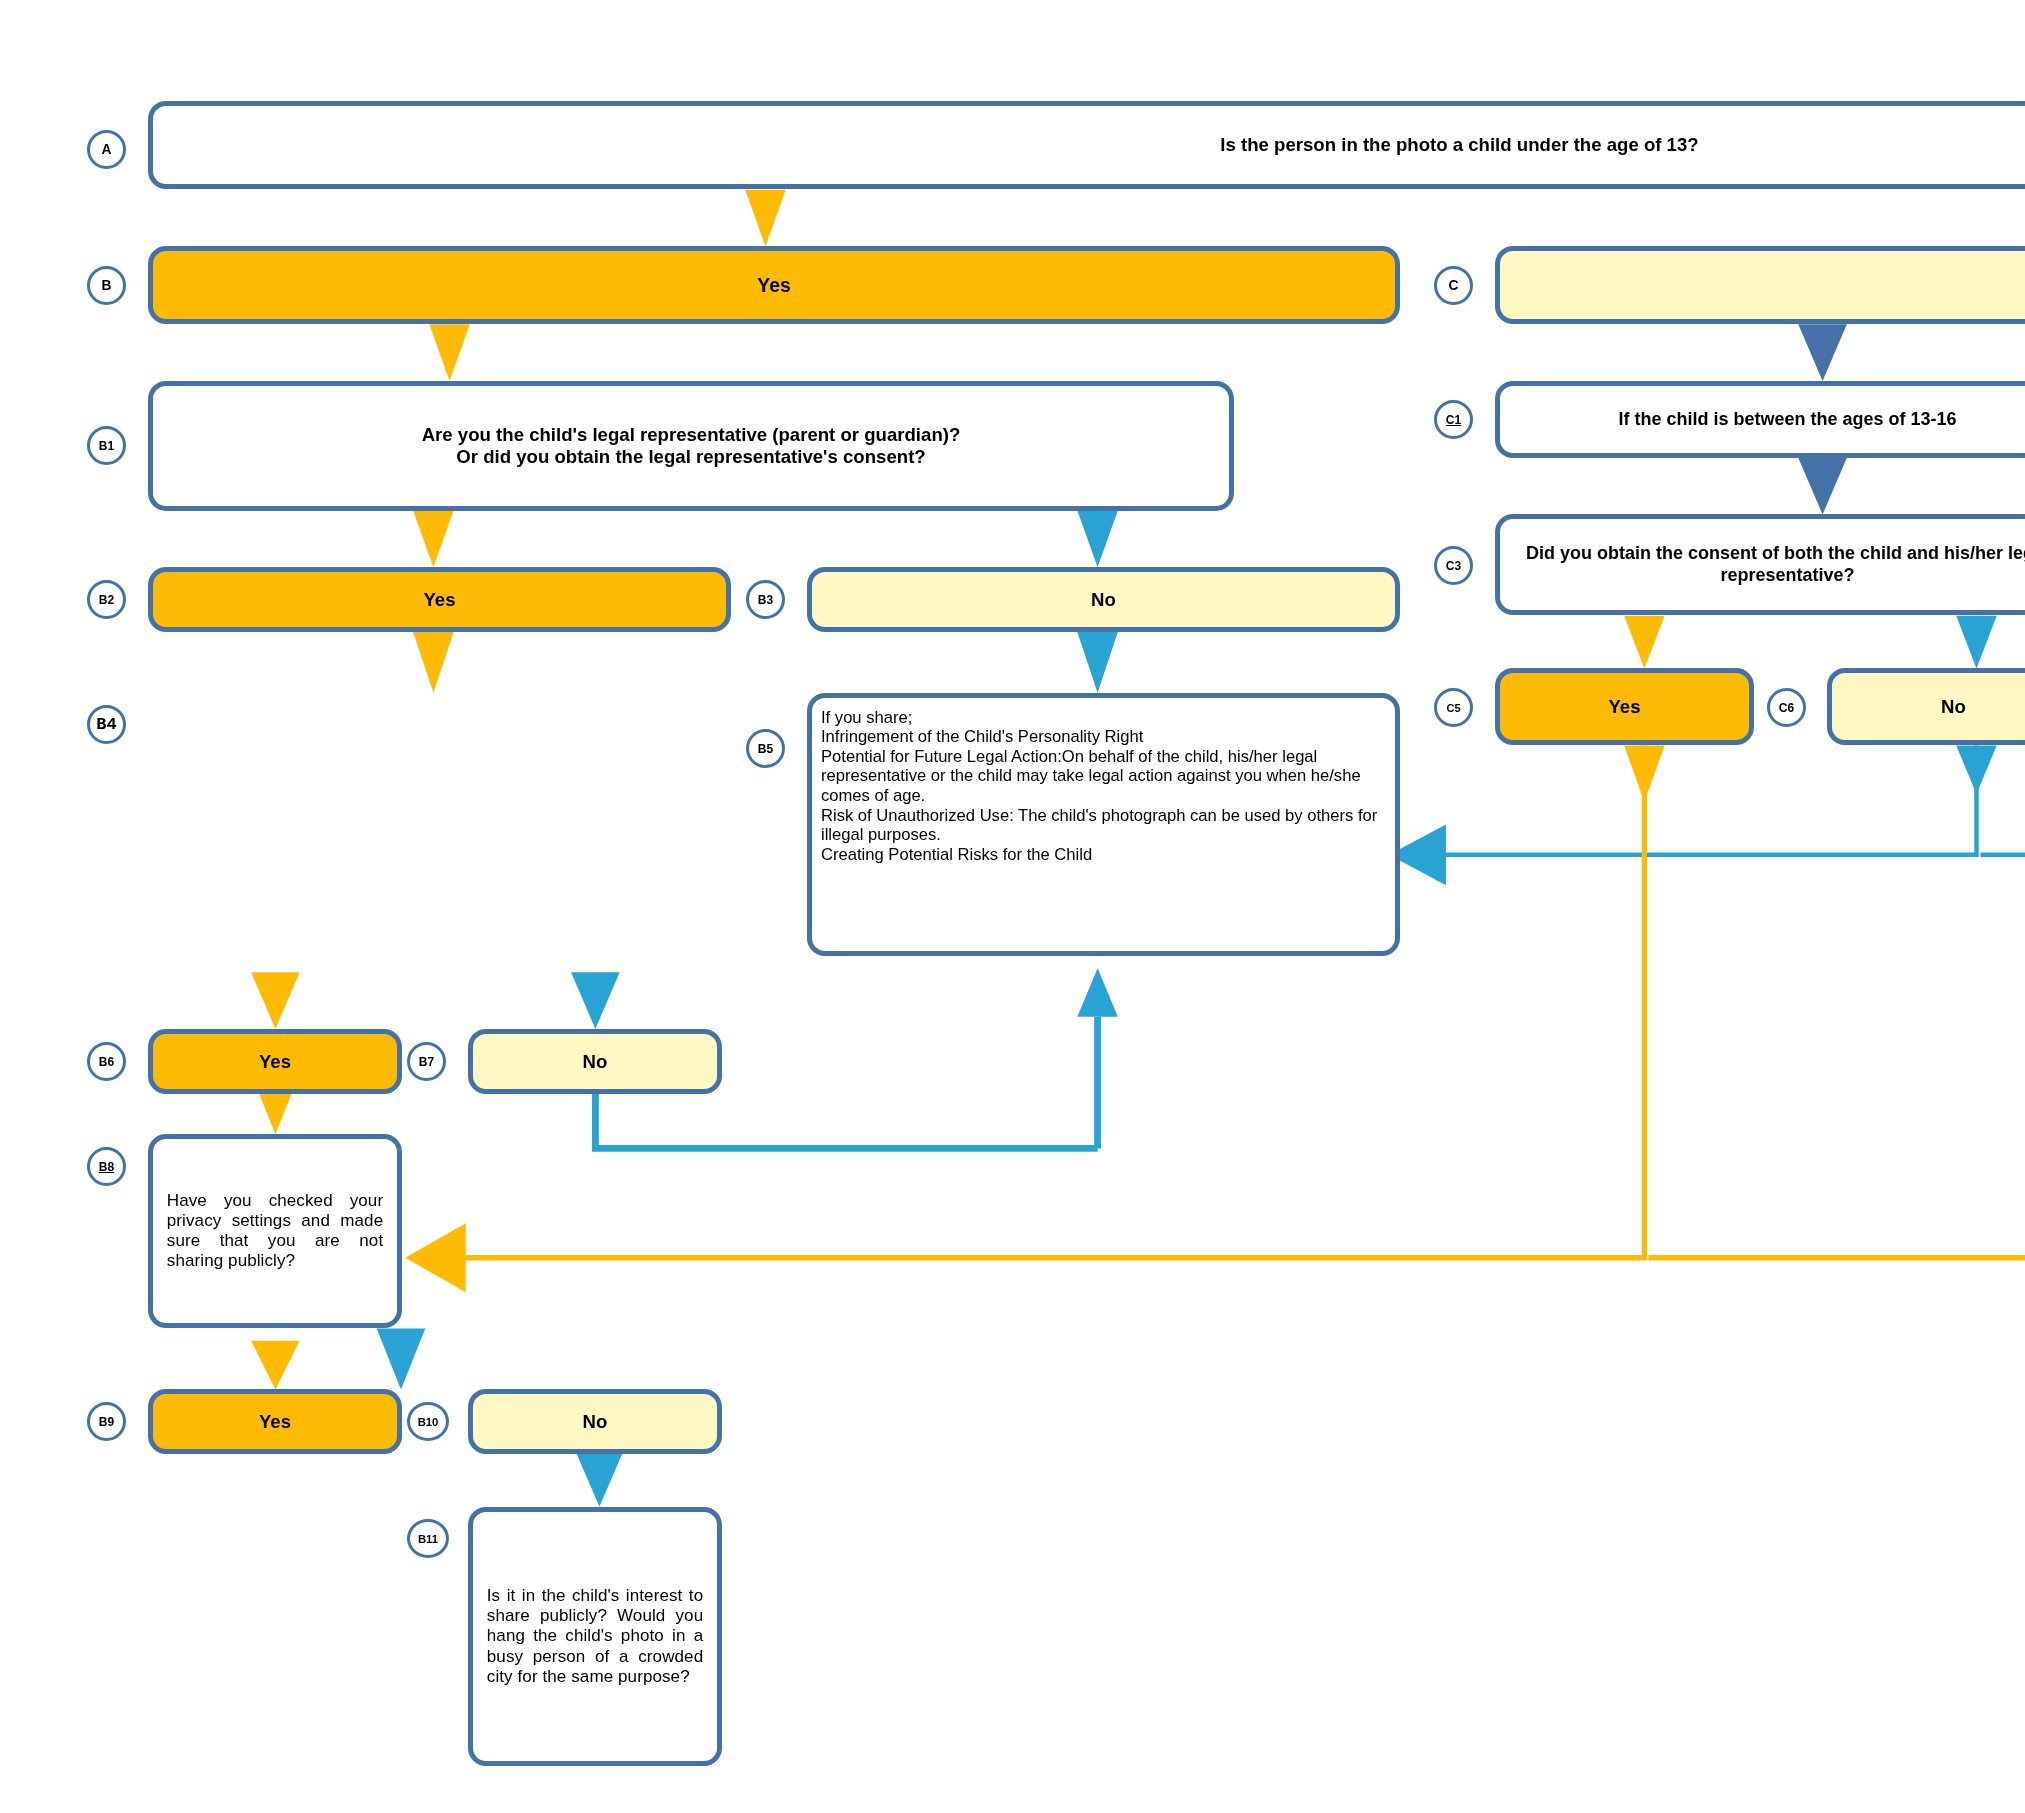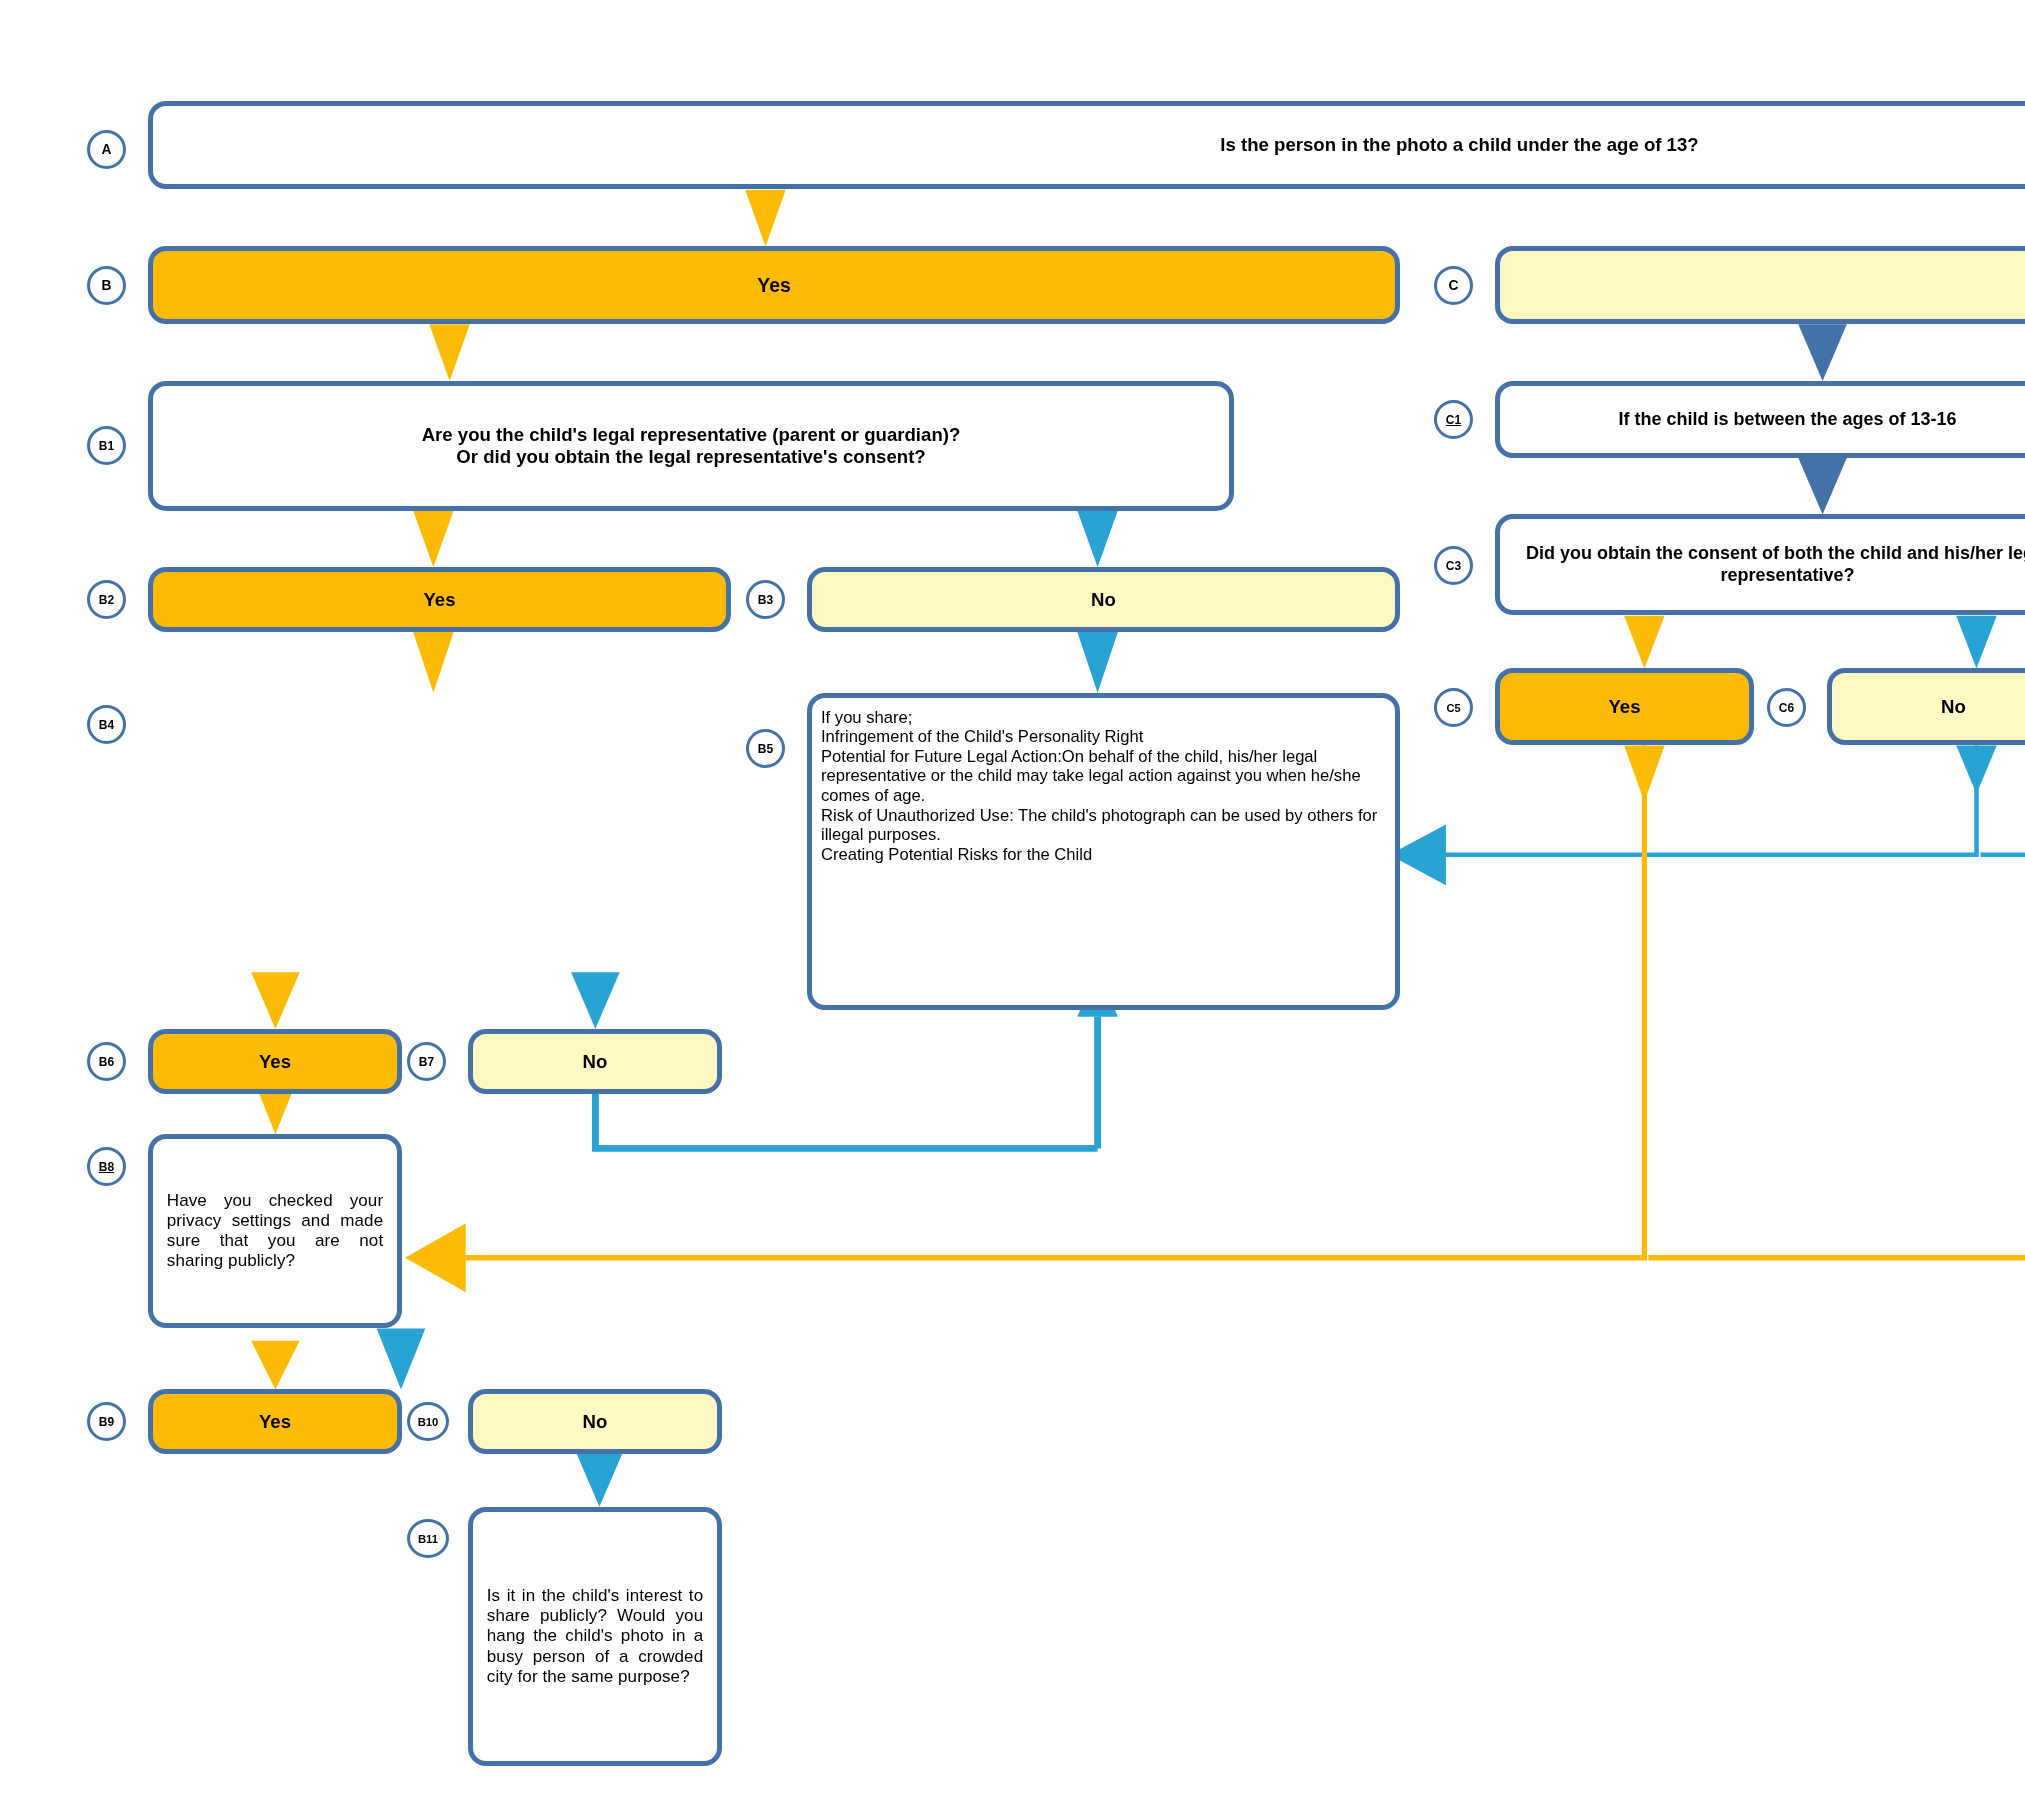--- a/index.html
+++ b/index.html
@@ -205,25 +205,25 @@
     <span>B2</span>
   </div>
 
   <div class="node-box fill-no" style="left:807px; top:567px; width:593px; height:65px; font-size:18.6px;">
     <span class="txt">No</span>
   </div>
   <div class="tag" style="left:746px; top:580px; width:39px; height:39px; font-size:12px;">
     <span>B3</span>
   </div>
 
-  <div class="tag" style="left:87px; top:705px; width:39px; height:39px; font-size:12px;">
+  <div class="tag" style="left:87px; top:705px; width:39px; height:39px; font-size:17px;font-family:Liberation Mono, monospace;">
     <span>B4</span>
   </div>
 
-  <div class="node-box align-left" style="left:807px; top:693px; width:593px; height:317px; font-size:16.6px; align-items:flex-start; padding:9.7px 9px;">
+  <div class="node-box align-left" style="left:807px; top:693px; width:593px; height:263px; font-size:16.6px; align-items:flex-start; padding:9.7px 9px;">
     <span class="txt">If you share;
 Infringement of the Child's Personality Right
 Potential for Future Legal Action:On behalf of the child, his/her legal representative or the child may take legal action against you when he/she comes of age.
 Risk of Unauthorized Use: The child's photograph can be used by others for illegal purposes.
 Creating Potential Risks for the Child</span>
   </div>
   <div class="tag" style="left:746px; top:729px; width:39px; height:39px; font-size:12px;">
     <span>B5</span>
   </div>
 

